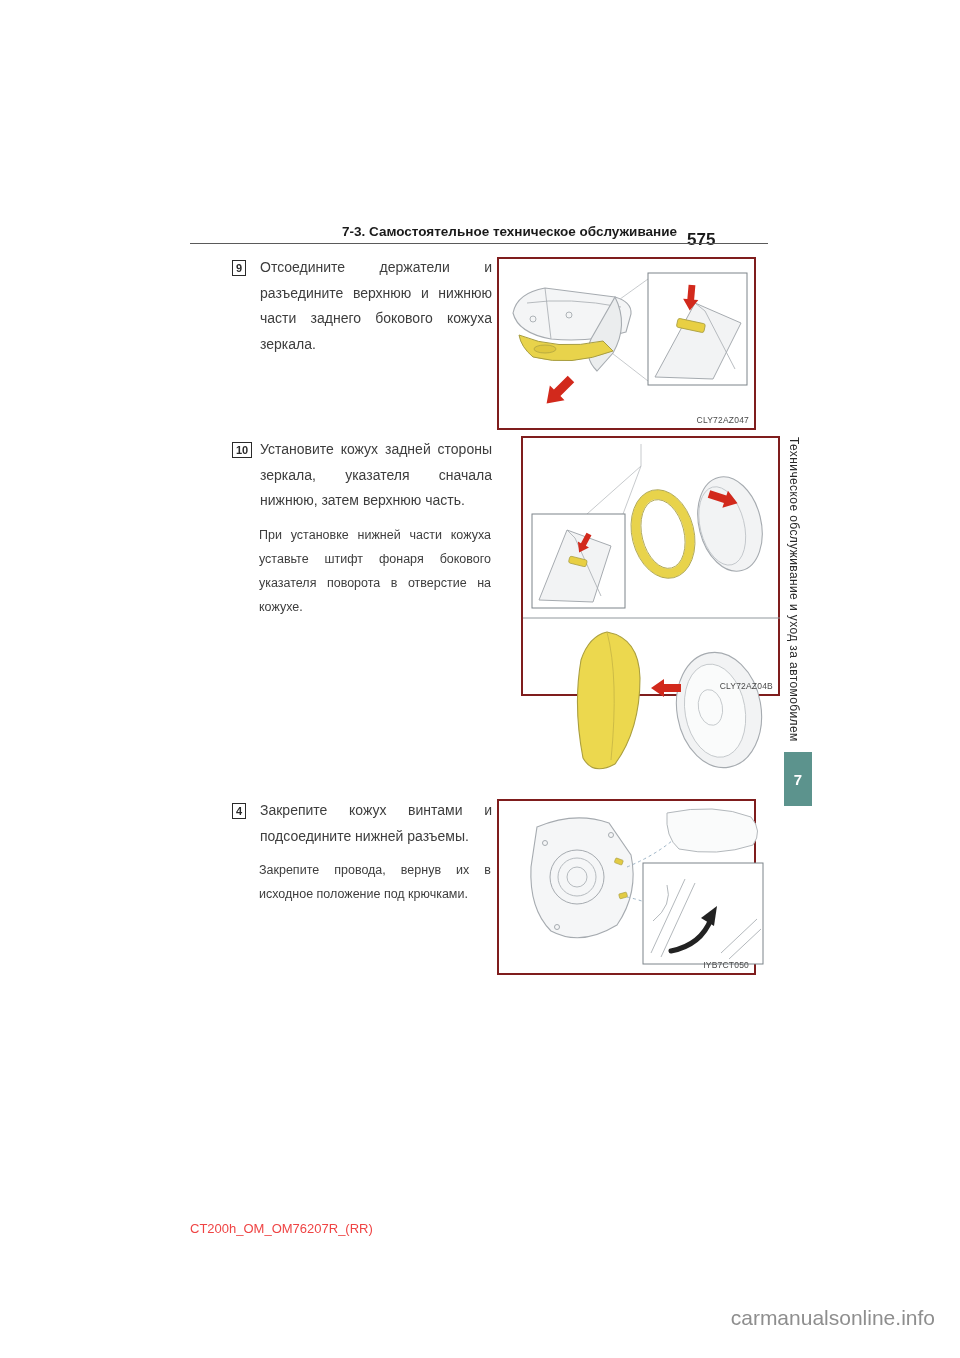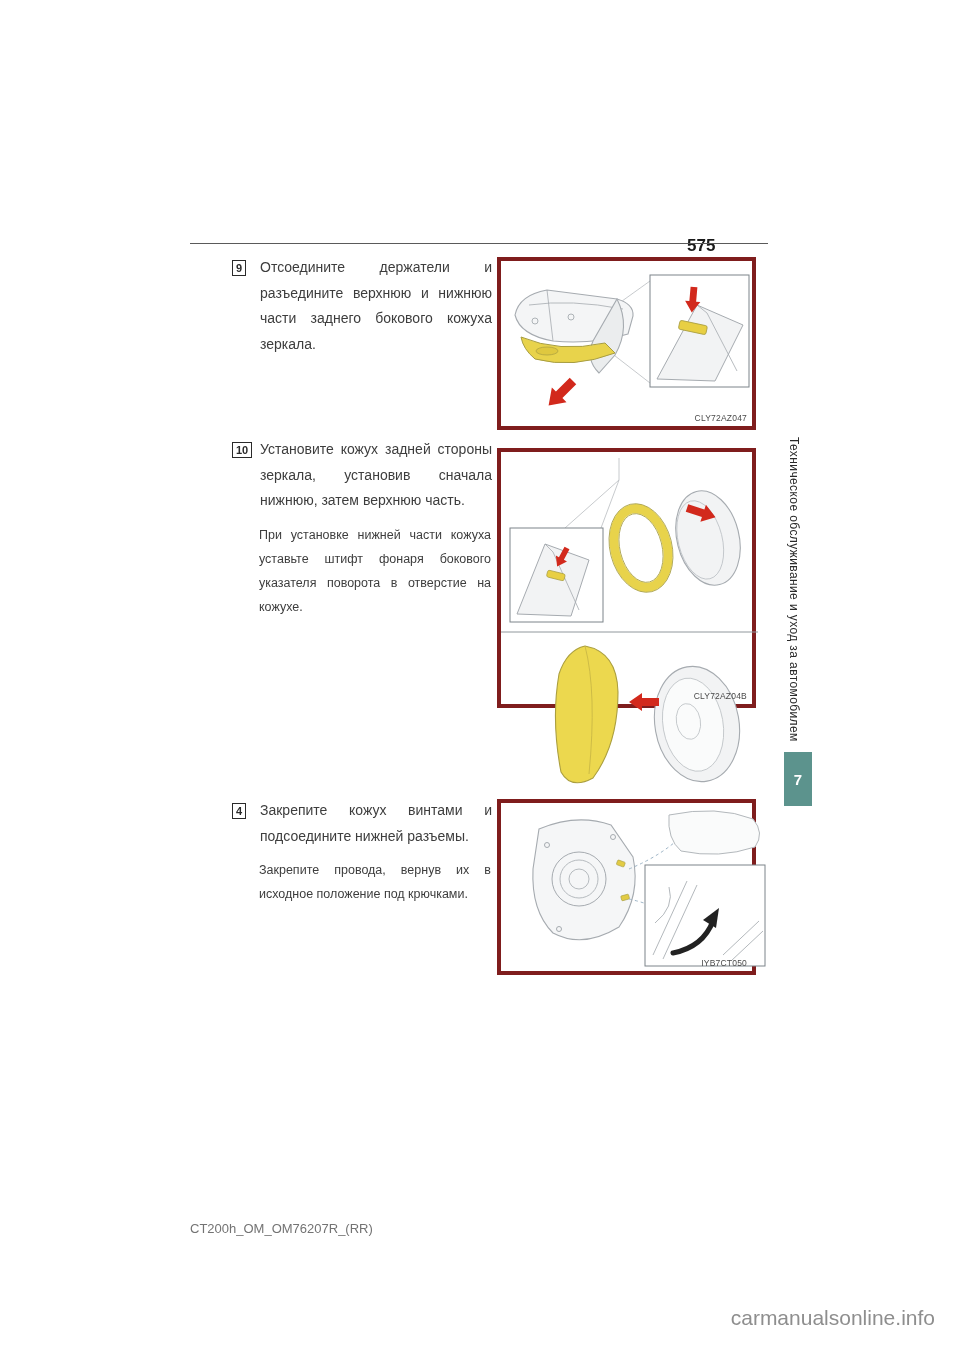--- a/index.html
+++ b/index.html
@@ -1,71 +1,72 @@
 <!DOCTYPE html>
 <html><head>
 <meta charset="utf-8">
 <style>
   * { box-sizing: border-box; margin: 0; padding: 0; }
   html, body { background: #ffffff; }
   .page {
     position: relative; width: 960px; height: 1358px; background: #ffffff;
     font-family: "Liberation Sans", sans-serif; overflow: hidden;
   }
-  .page-number { position: absolute; top: 236px; left: 687px; font-size: 17px; font-weight: bold; color: #1a1a1a; }
+  .page-number { position: absolute; top: 230px; left: 687px; font-size: 17px; font-weight: bold; color: #1a1a1a; }
   .header-title { position: absolute; top: 224px; left: 190px; width: 487px; text-align: right; font-size: 13.5px; font-weight: bold; color: #1a1a1a; }
   .header-rule { position: absolute; top: 243px; left: 190px; width: 578px; height: 1px; background: #5a5a5a; }
 
   .step { position: absolute; left: 232px; width: 260px; }
   .step-9 { top: 255px; }
   .step-10 { top: 437px; }
   .step-11 { top: 798px; }
   .step-badge {
     position: absolute; left: 0; top: 5px; min-width: 11px; text-align: center;
     border: 1.5px solid #2a2a2a; font-size: 11px; font-weight: bold; color: #2a2a2a;
     padding: 1px 3px 0; line-height: 13px; background: #fff;
   }
   .step-text { margin-left: 28px; width: 232px; font-size: 14px; line-height: 25.5px; text-align: justify; color: #3d3d3d; }
   .step-note { margin-left: 27px; margin-top: 9px; width: 232px; font-size: 12.5px; line-height: 24px; text-align: justify; color: #3d3d3d; }
 
-  .figure { position: absolute; left: 497px; width: 259px; background: #fff; border: 4px solid #7f1d1d; }
+  .figure { position: absolute; left: 497px; width: 259px; background: #fff; border: 2px solid #7f1d1d; }
   .figure-1 { top: 257px; height: 173px; }
-  .figure-2 { top: 448px; height: 260px; }
+  .figure-2 { top: 436px; height: 260px; margin-left: 24px; }
   .figure-3 { top: 799px; height: 176px; padding-left: 16px; }
   .fig-code { position: absolute; right: 5px; bottom: 3px; font-size: 8.5px; color: #4a4a4a; letter-spacing: 0.2px; }
 
   .sidebar-vertical {
     position: absolute; left: 787px; top: 437px; writing-mode: vertical-rl;
     font-size: 12px; color: #2a2a2a; letter-spacing: 0.4px; height: 316px;
   }
   .chapter-tab {
     position: absolute; left: 784px; top: 752px; width: 28px; height: 54px;
     background: #5c938d; color: #ffffff; font-size: 15px; font-weight: bold;
     display: flex; align-items: center; justify-content: center;
   }
 
-  .footer-code { position: absolute; left: 190px; top: 1221px; font-size: 13px; color: #737373; }
+  .footer-code { position: absolute; left: 190px; top: 1221px; font-size: 13px; color: #ef4444; }
   .watermark { position: absolute; left: 620px; top: 1306px; width: 315px; text-align: right; font-size: 21px; color: #8e8e8e; }
 </style>
 </head>
 <body>
 
 <div class="page">
 
+  <div class="header-title">7-3. Самостоятельное техническое обслуживание</div>
   <div class="page-number">575</div>
   <div class="header-rule"></div>
 
   <div class="step step-9">
     <span class="step-badge">9</span>
     <div class="step-text">Отсоедините держатели и разъедините верхнюю и нижнюю части заднего бокового кожуха зеркала.</div>
   </div>
 
   <div class="step step-10">
     <span class="step-badge">10</span>
-    <div class="step-text">Установите кожух задней стороны зеркала, установив сначала нижнюю, затем верхнюю часть.</div>
+    <div class="step-text">Установите кожух задней стороны зеркала, указателя сначала нижнюю, затем верхнюю часть.</div>
     <div class="step-note">При установке нижней части кожуха уставьте штифт фонаря бокового указателя поворота в отверстие на кожухе.</div>
   </div>
 
   <div class="step step-11">
     <span class="step-badge">4</span>
     <div class="step-text">Закрепите кожух винтами и подсоедините нижней разъемы.</div>
     <div class="step-note">Закрепите провода, вернув их в исходное положение под крючками.</div>
   </div>
 
   <div class="figure figure-1">

